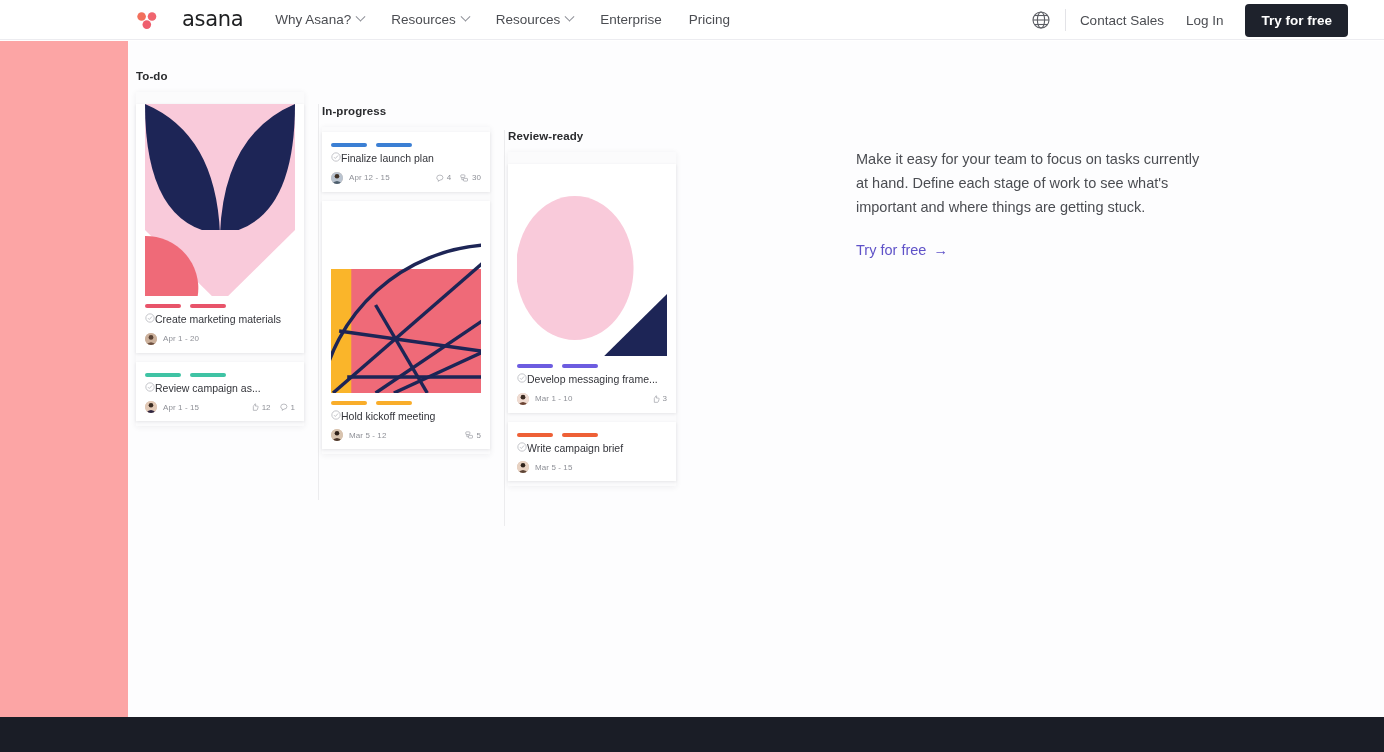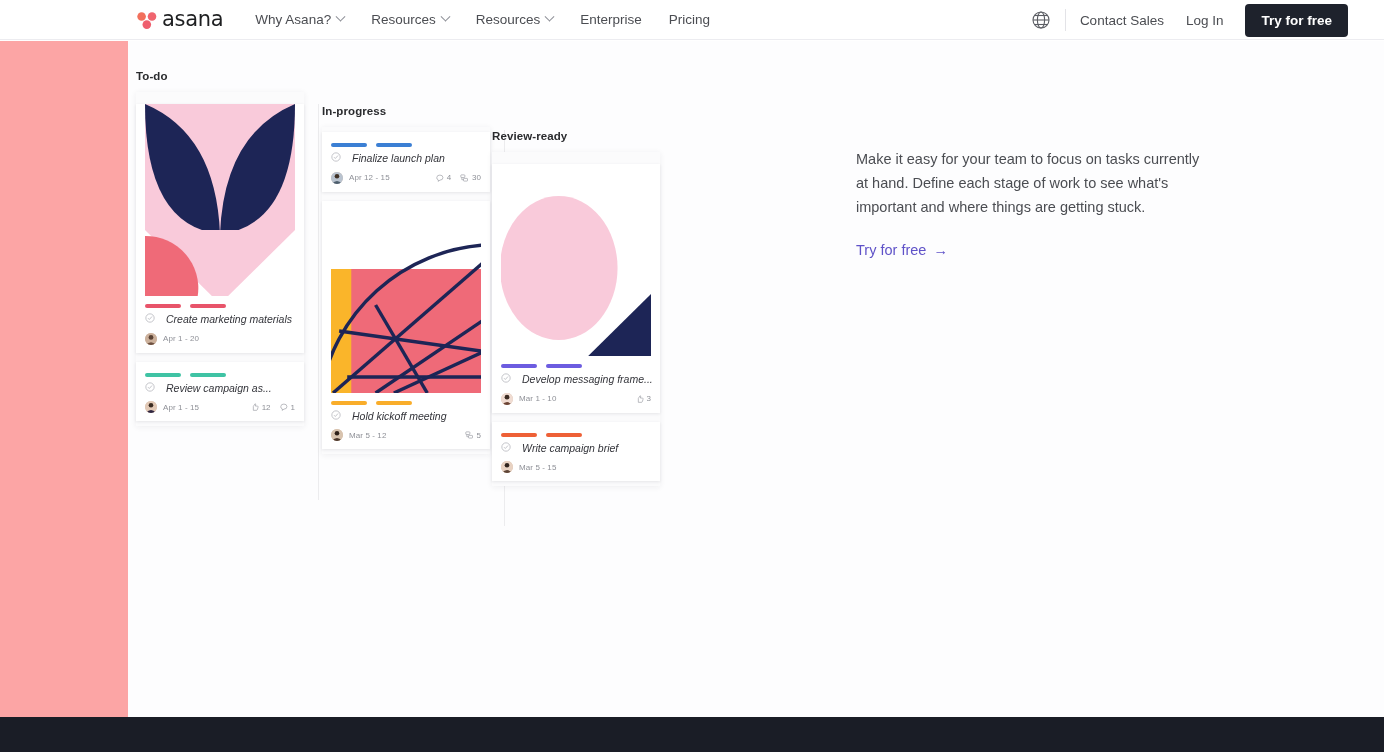--- a/index.html
+++ b/index.html
@@ -17,20 +17,21 @@
     width: 1384px; height: 40px;
     background: #ffffff;
     border-bottom: 1px solid #ececf0;
     display: flex; align-items: center;
     z-index: 50;
   }
   .logo-wrap {
     display: flex; align-items: center;
     margin-left: 136px;
     height: 40px;
+    gap: 20px;
   }
   .logo-dots { width: 22px; height: 20px; position: relative; margin-right: 4px; }
   .logo-word {
     font-size: 21px; letter-spacing: -0.3px;
     color: #1e1f21; font-weight: 400;
     font-family: "DejaVu Sans", sans-serif;
     line-height: 1;
   }
   .nav { display: flex; align-items: flex-end; margin-left: 32px; }
   .nav-item {
@@ -109,24 +110,23 @@
   .card-img {
     width: 100%;
     margin: 0 0 0 0;
     position: relative; overflow: hidden;
     background: #ffffff;
   }
   .tagrow { display: flex; gap: 9px; padding: 8px 0 5px 0; }
   .tag { height: 4px; width: 36px; border-radius: 2px; }
   .card-title {
     font-size: 10.5px; color: #33343a;
-    display: flex; align-items: flex-end; gap: 11px;
+    display: flex; align-items: flex-end; gap: 0;
     line-height: 1.3; padding-bottom: 2px;
     white-space: nowrap;
-    font-style: italic;
   }
   .check-icon { flex: 0 0 auto; }
   .card-foot {
     display: flex; align-items: center;
     padding-top: 4px;
     font-size: 8px; color: #8e9097;
   }
   .avatar {
     width: 12px; height: 12px; border-radius: 50%;
     margin-right: 6px; flex: 0 0 auto;
@@ -399,21 +399,21 @@
                 <span>5</span>
               </span>
             </span>
           </div>
         </div>
 
       </div>
     </div>
 
     <div class="col-divider" style="left:504px; top:89px; height:396px;"></div>
-    <div class="column" style="left:492px; top:89px; width:168px;">
+    <div class="column" style="left:508px; top:89px; width:168px;">
       <div class="col-title">Review-ready</div>
       <div class="col-body" style="padding:5px 0; width:168px;">
 
         <div class="card">
           <div class="card-img" style="height:192px; margin-top:7px;">
             <svg width="100%" height="192" viewBox="0 0 148 192" preserveAspectRatio="none">
               <rect x="0" y="0" width="148" height="192" fill="#ffffff"></rect>
               <ellipse cx="57" cy="104" rx="58" ry="72" fill="#f9cada"></ellipse>
               <path d="M148 130 L148 192 L86 192 Z" fill="#1d2556"></path>
             </svg>

